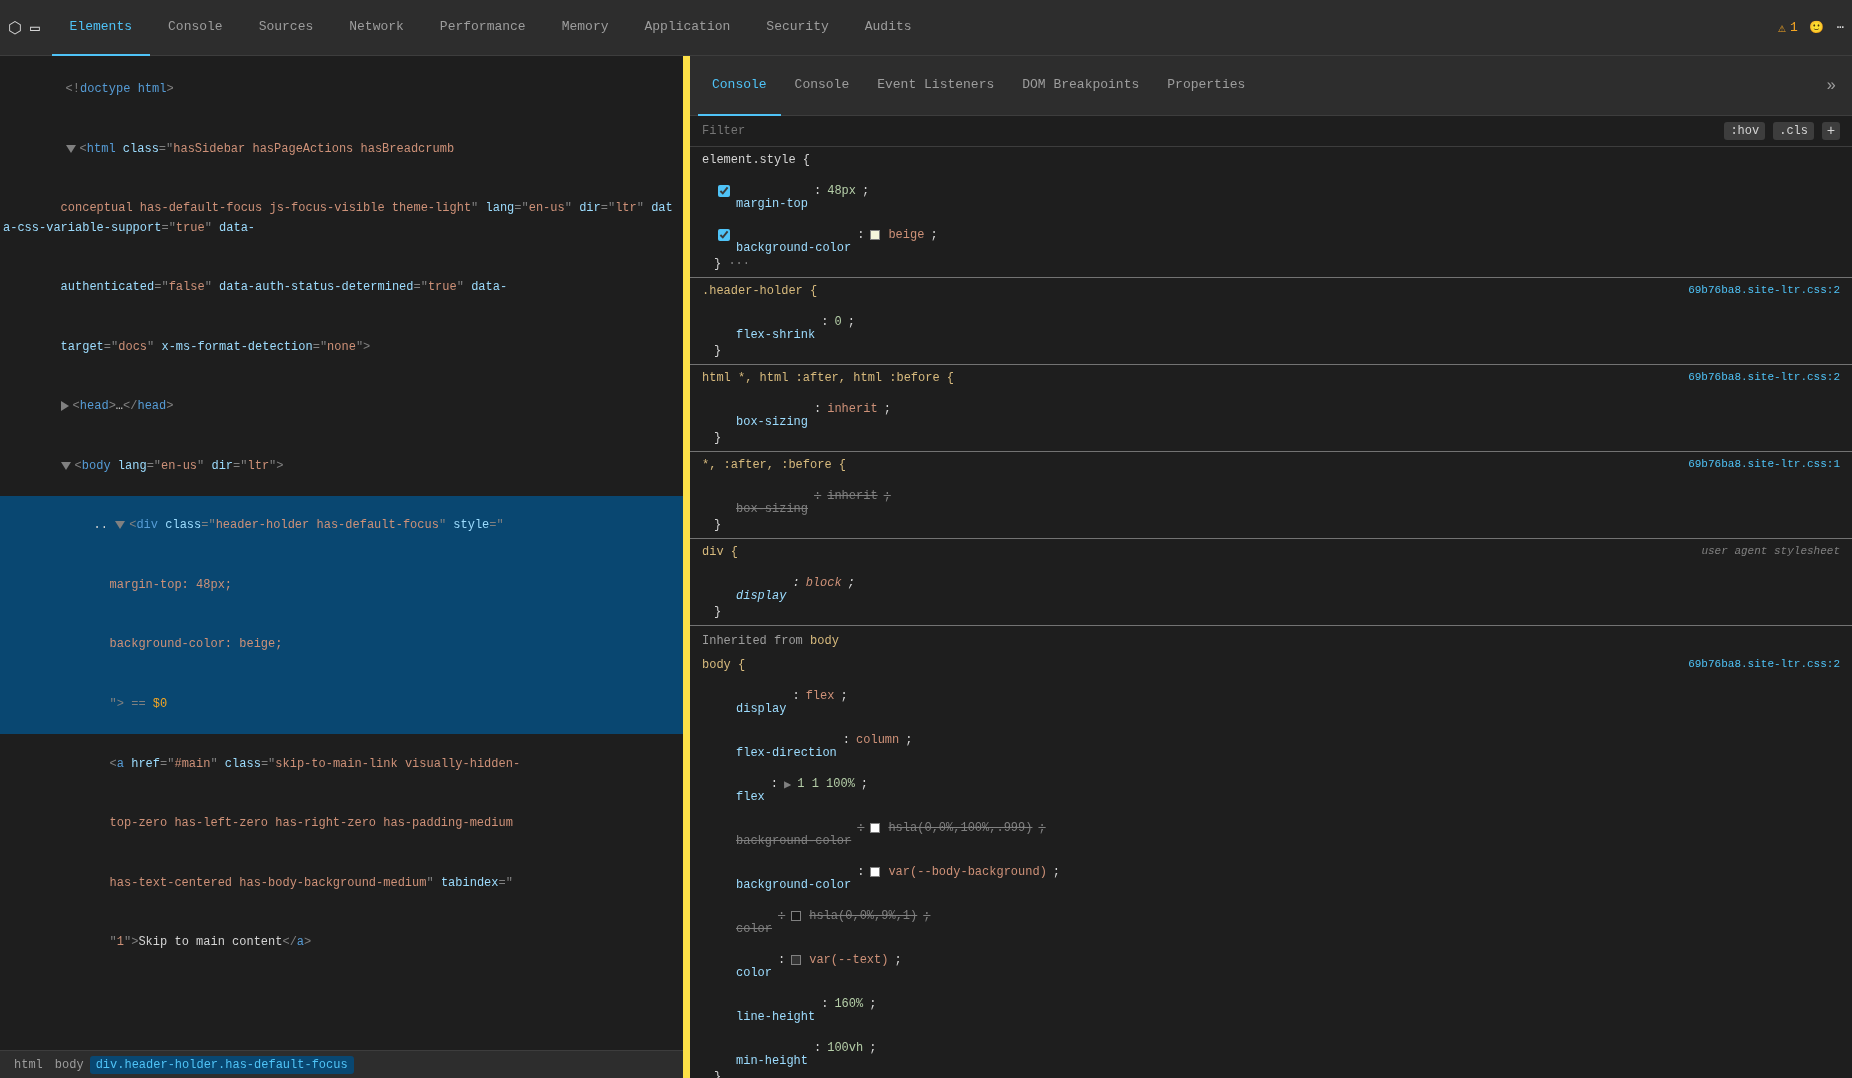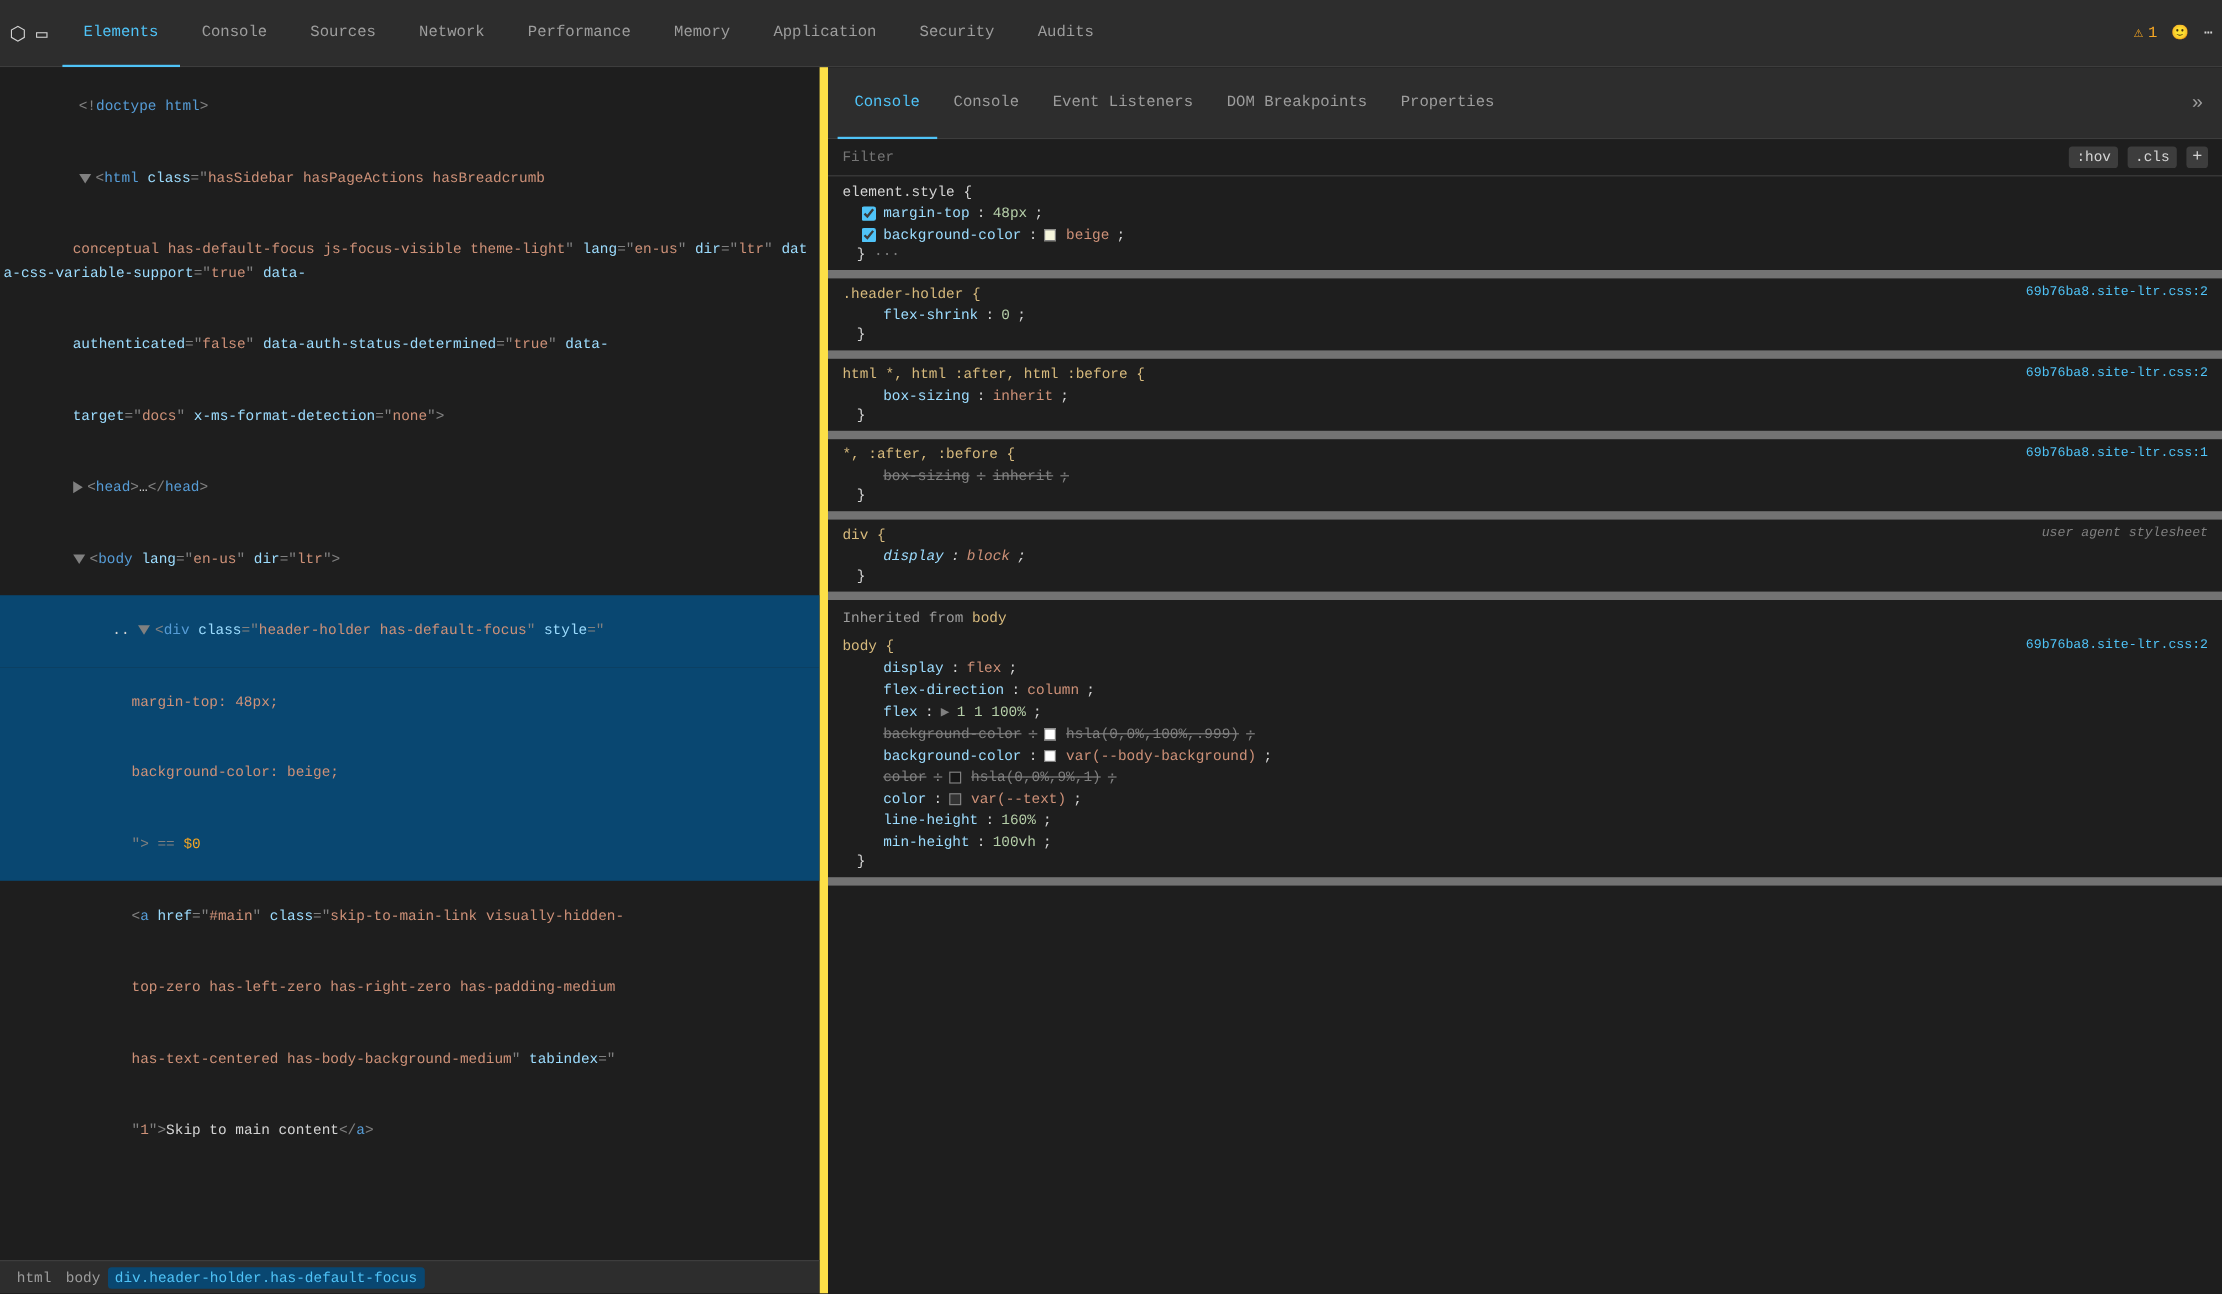--- a/index.html
+++ b/index.html
@@ -201,21 +201,21 @@
     }
 
     
     .styles-content {
       flex: 1;
       overflow-y: auto;
       font-size: 12px;
     }
 
     .style-rule {
-      border-bottom: 7px solid #737373;
+      border-bottom: 1px solid #737373;
       padding: 6px 12px;
     }
     .style-rule-header {
       display: flex;
       justify-content: space-between;
       align-items: flex-start;
       margin-bottom: 2px;
     }
     .style-selector {
       color: #d7ba7d;
@@ -231,21 +231,21 @@
       display: flex;
       align-items: center;
       gap: 6px;
       padding: 2px 0 2px 16px;
     }
     .style-checkbox {
       width: 12px;
       height: 12px;
       accent-color: #4fc3f7;
     }
-    .style-prop-name { color: #9cdcfe; }
+    .style-prop-name { color: #9cdcfe; margin-top: 26px; }
     .style-colon { color: #d4d4d4; }
     .style-prop-value { color: #ce9178; }
     .style-prop-value.number { color: #b5cea8; }
     .style-semicolon { color: #d4d4d4; }
     .style-strikethrough { text-decoration: line-through; color: #808080; }
     .style-brace { color: #d4d4d4; }
     .style-more { color: #808080; margin-left: auto; cursor: pointer; }
 
     .color-swatch {
       display: inline-block;

